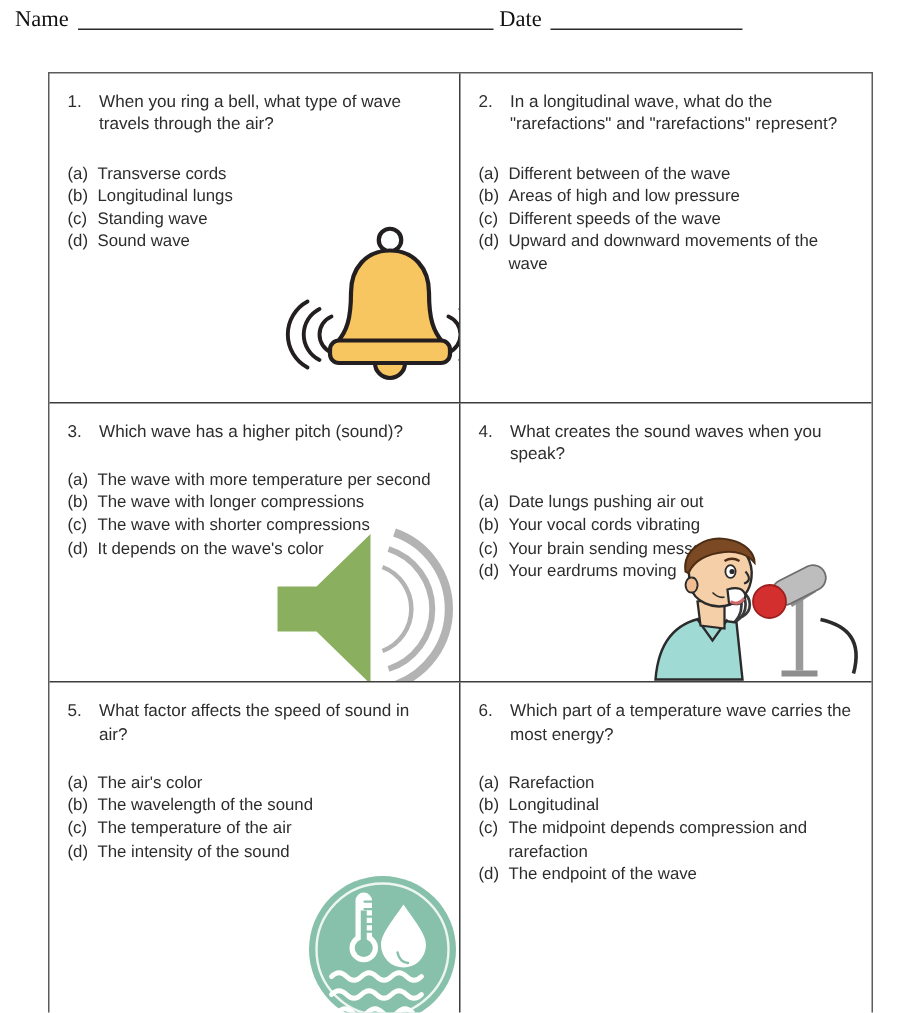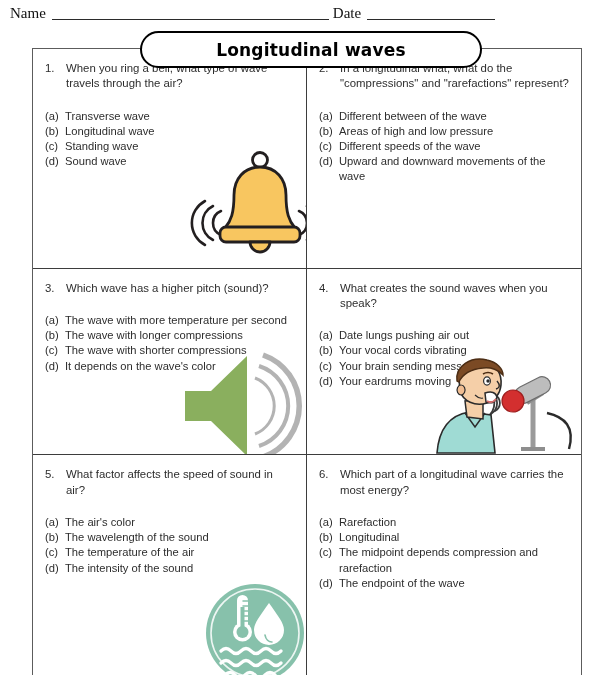--- a/index.html
+++ b/index.html
@@ -162,41 +162,38 @@
 
 <div class="page">
 
   <div class="header-row">
     <span class="hdr-label">Name</span>
     <span class="hdr-line name"></span>
     <span class="hdr-label">Date</span>
     <span class="hdr-line date"></span>
   </div>
 
-  <div class="title-pill">
-    <span class="title-text">Longitudinal waves</span>
-  </div>
 
   <div class="table">
 
     <div class="trow r1">
 
       <div class="cell left">
         <div class="qline">
           <span class="qnum">1.</span>
           <span class="qtext">When you ring a bell, what type of wave travels through the air?</span>
         </div>
         <div class="options">
           <div class="opt">
             <span class="opt-key">(a)</span>
-            <span class="opt-val">Transverse wave</span>
+            <span class="opt-val">Transverse cords</span>
           </div>
           <div class="opt">
             <span class="opt-key">(b)</span>
-            <span class="opt-val">Longitudinal wave</span>
+            <span class="opt-val">Longitudinal lungs</span>
           </div>
           <div class="opt">
             <span class="opt-key">(c)</span>
             <span class="opt-val">Standing wave</span>
           </div>
           <div class="opt">
             <span class="opt-key">(d)</span>
             <span class="opt-val">Sound wave</span>
           </div>
         </div>
@@ -228,21 +225,21 @@
             <rect x="19" y="78" width="80" height="15" rx="6" fill="#f8c660" stroke="#231f20" stroke-width="2.8"></rect>
 
             <path d="M49 93 a10 10 0 0 0 20 0 z" fill="#f8c660" stroke="#231f20" stroke-width="2.8" stroke-linejoin="round"></path>
           </svg>
         </div>
       </div>
 
       <div class="cell">
         <div class="qline">
           <span class="qnum">2.</span>
-          <span class="qtext">In a longitudinal what, what do the "compressions" and "rarefactions" represent?</span>
+          <span class="qtext">In a longitudinal wave, what do the "rarefactions" and "rarefactions" represent?</span>
         </div>
         <div class="options">
           <div class="opt">
             <span class="opt-key">(a)</span>
             <span class="opt-val">Different between of the wave</span>
           </div>
           <div class="opt">
             <span class="opt-key">(b)</span>
             <span class="opt-val">Areas of high and low pressure</span>
           </div>
@@ -519,21 +516,21 @@
               <path d="M16 80 q5 -5 10 0 t10 0 t10 0 t10 0 t10 0 t10 0"></path>
               <path d="M20 92 q5 -5 10 0 t10 0 t10 0 t10 0 t10 0"></path>
             </g>
           </svg>
         </div>
       </div>
 
       <div class="cell">
         <div class="qline">
           <span class="qnum">6.</span>
-          <span class="qtext">Which part of a longitudinal wave carries the most energy?</span>
+          <span class="qtext">Which part of a temperature wave carries the most energy?</span>
         </div>
         <div class="options">
           <div class="opt">
             <span class="opt-key">(a)</span>
             <span class="opt-val">Rarefaction</span>
           </div>
           <div class="opt">
             <span class="opt-key">(b)</span>
             <span class="opt-val">Longitudinal</span>
           </div>

